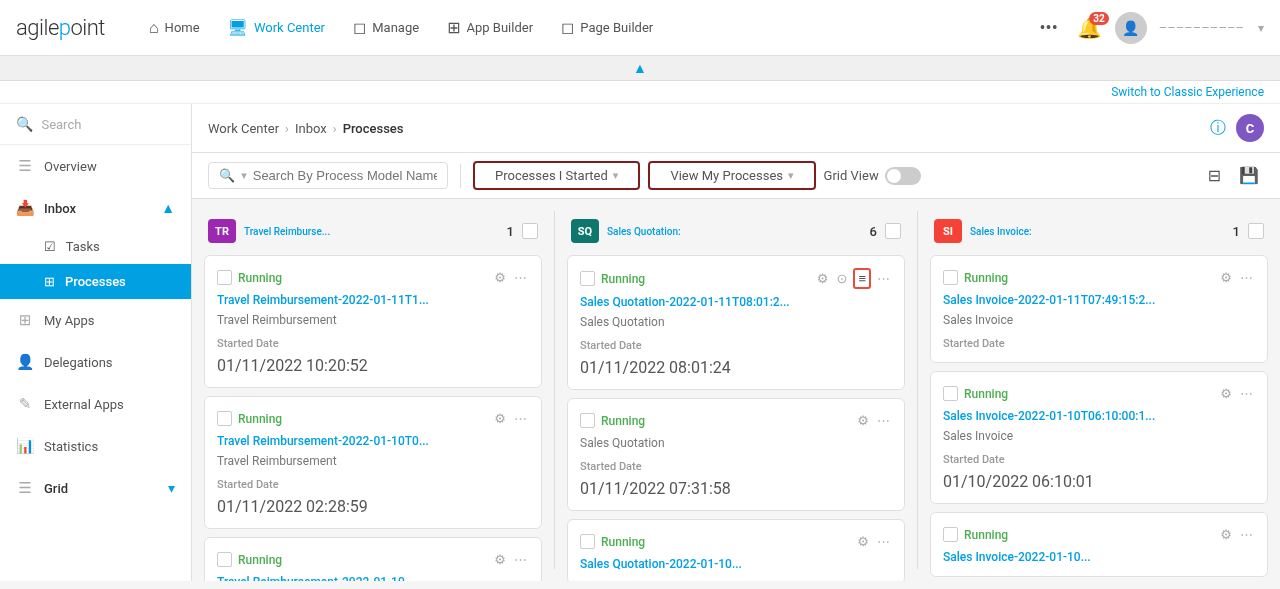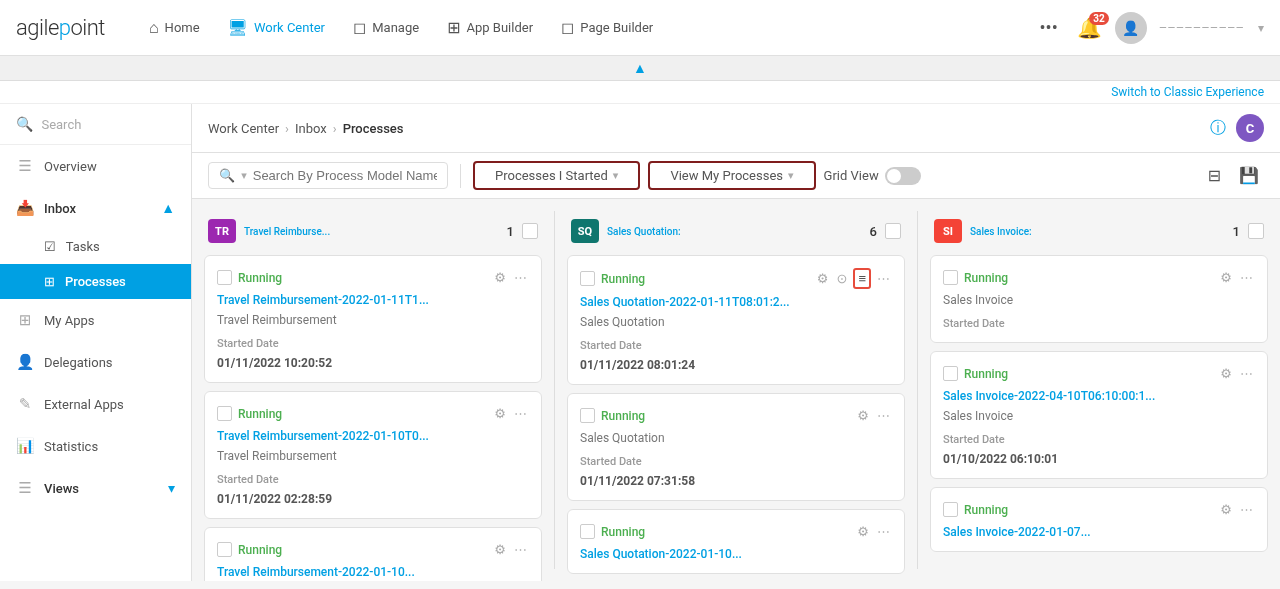--- a/index.html
+++ b/index.html
@@ -175,21 +175,21 @@
     .card-checkbox { width: 15px; height: 15px; border: 1px solid #ccc; border-radius: 2px; cursor: pointer; background: #fff; flex-shrink: 0; }
     .card-status { font-size: 12px; color: #4caf50; font-weight: 500; }
     .card-actions { margin-left: auto; display: flex; align-items: center; gap: 4px; }
     .card-action-icon { color: #aaa; cursor: pointer; font-size: 13px; padding: 2px; }
     .card-action-icon.highlighted {
       border: 2px solid #e74c3c; border-radius: 3px; color: #555; padding: 1px 3px;
     }
     .card-title { font-size: 12px; color: #00a0e3; cursor: pointer; font-weight: 500; overflow: hidden; text-overflow: ellipsis; white-space: nowrap; }
     .card-subtitle { font-size: 12px; color: #777; }
     .card-date-label { font-size: 11px; color: #999; font-weight: 500; margin-top: 4px; }
-    .card-date-val { font-size: 12px; color: #555; font-weight: bold; }
+    .card-date-val { font-size: 16px; color: #555; }
 
     
     .col-sep { width: 1px; background: #ddd; margin: 0 0; flex-shrink: 0; }
 
     
     ::-webkit-scrollbar { width: 6px; height: 6px; }
     ::-webkit-scrollbar-track { background: #f0f0f0; }
     ::-webkit-scrollbar-thumb { background: #ccc; border-radius: 3px; }
   </style>
 </head>
@@ -289,21 +289,21 @@
       <span>External Apps</span>
     </div>
     <div class="sidebar-item">
       <span class="s-icon">📊</span>
       <span>Statistics</span>
     </div>
     <div class="sidebar-item-group">
       <div class="sidebar-group-header">
         <div class="sidebar-group-left">
           <span class="sg-icon">☰</span>
-          <span>Views</span>
+          <span>Grid</span>
         </div>
         <span class="sidebar-collapse-btn">▾</span>
       </div>
     </div>
   </div>
 
   <div class="content">
 
     <div class="breadcrumb">
       <span class="bc-link">Work Center</span>
@@ -450,44 +450,45 @@
           </div>
           <div class="process-card">
             <div class="card-top">
               <div class="card-checkbox"></div>
               <span class="card-status">Running</span>
               <div class="card-actions">
                 <span class="card-action-icon">⚙</span>
                 <span class="card-action-icon">⋯</span>
               </div>
             </div>
+            <div class="card-title">Sales Invoice-2022-01-11T07:49:15:2...</div>
             <div class="card-subtitle">Sales Invoice</div>
             <div class="card-date-label">Started Date</div>
           </div>
           <div class="process-card">
             <div class="card-top">
               <div class="card-checkbox"></div>
               <span class="card-status">Running</span>
               <div class="card-actions">
                 <span class="card-action-icon">⚙</span>
                 <span class="card-action-icon">⋯</span>
               </div>
             </div>
-            <div class="card-title">Sales Invoice-2022-04-10T06:10:00:1...</div>
+            <div class="card-title">Sales Invoice-2022-01-10T06:10:00:1...</div>
             <div class="card-subtitle">Sales Invoice</div>
             <div class="card-date-label">Started Date</div>
             <div class="card-date-val">01/10/2022 06:10:01</div>
           </div>
           <div class="process-card">
             <div class="card-top">
               <div class="card-checkbox"></div>
               <span class="card-status">Running</span>
               <div class="card-actions">
                 <span class="card-action-icon">⚙</span>
                 <span class="card-action-icon">⋯</span>
               </div>
             </div>
-            <div class="card-title">Sales Invoice-2022-01-07...</div>
+            <div class="card-title">Sales Invoice-2022-01-10...</div>
           </div>
         </div>
       </div>
   </div>
 </div>
 
 </body></html>

